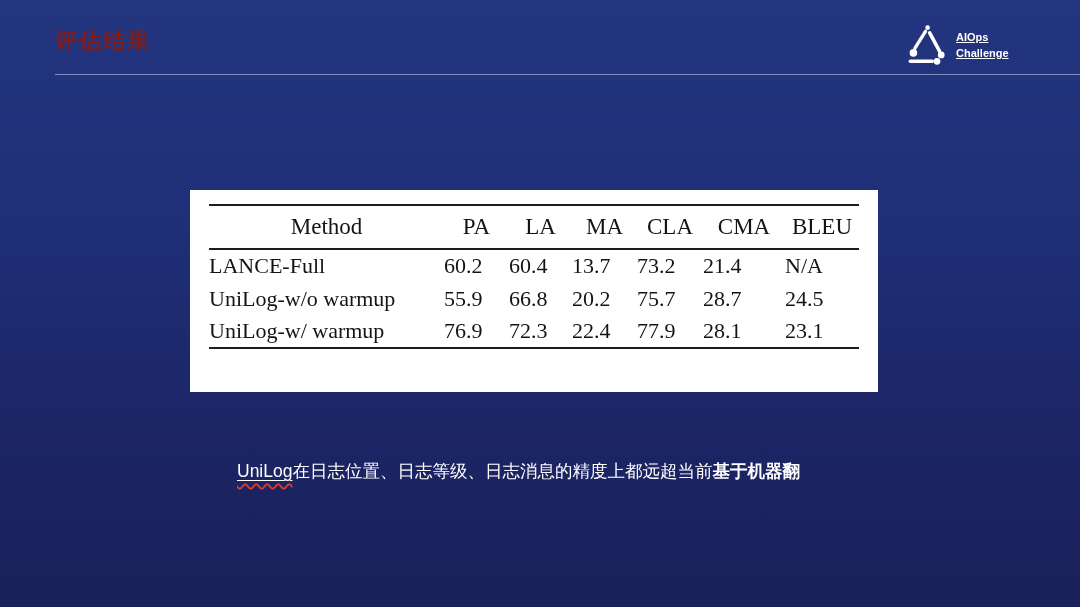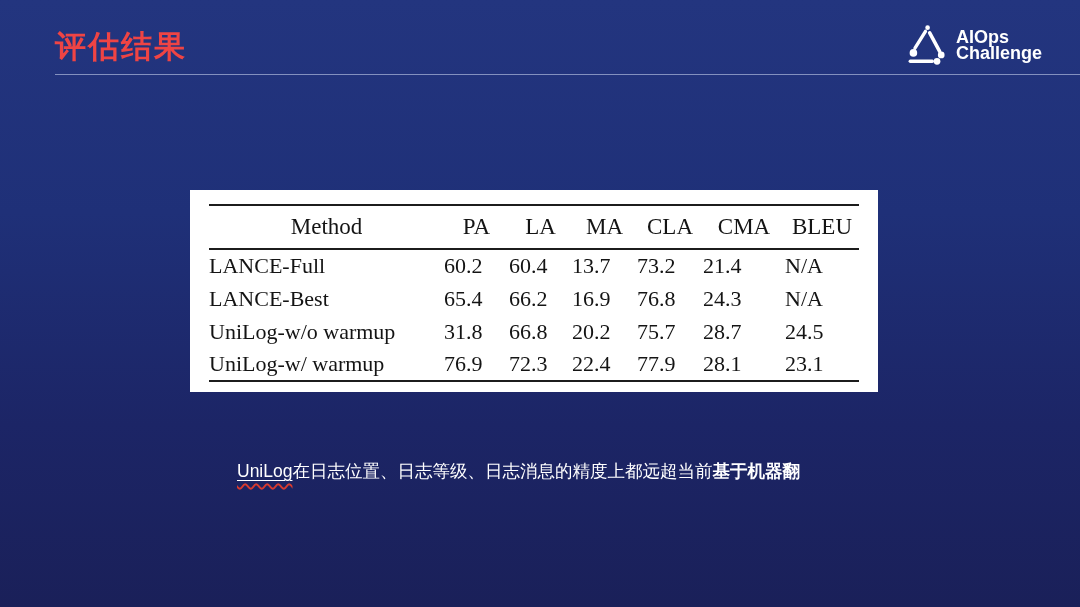--- a/index.html
+++ b/index.html
@@ -6,33 +6,33 @@
   html, body { width: 1080px; height: 607px; overflow: hidden; }
   body {
     position: relative;
     font-family: "Liberation Sans", "DejaVu Sans", sans-serif;
     background: linear-gradient(180deg, #23357f 0%, #1f3078 35%, #1c2566 70%, #1a2059 100%);
   }
 
   
   .page-title {
     position: absolute; left: 55px; top: 26px;
-    color: #ef4444; font-size: 31px; font-weight: 700;
+    color: #7f1d1d; font-size: 22px; font-weight: 700;
     letter-spacing: 2px;
   }
   .title-rule {
     position: absolute; left: 55px; right: 0; top: 74px;
     height: 1px; background: rgba(185, 195, 228, 0.65);
   }
   .logo {
     position: absolute; left: 905px; top: 22px;
     display: flex; align-items: center; gap: 9px;
   }
   .logo-mark { width: 42px; height: 46px; }
-  .logo-text { color: #ffffff; font-size: 18px; font-weight: 700; line-height: 16px; }
+  .logo-text { color: #ffffff; font-size: 11px; font-weight: 700; line-height: 16px; text-decoration: underline; }
   .logo-text span { display: block; }
 
   
   .card {
     position: absolute; left: 190px; top: 190px;
     width: 688px; height: 202px;
     background: #ffffff;
     padding: 14px 19px 0 19px;
   }
   table {
@@ -114,31 +114,22 @@
           <tr>
             <td>LANCE-Full</td>
             <td>60.2</td>
             <td>60.4</td>
             <td>13.7</td>
             <td>73.2</td>
             <td>21.4</td>
             <td>N/A</td>
           </tr>
           <tr>
-            <td>LANCE-Best</td>
-            <td>65.4</td>
-            <td>66.2</td>
-            <td>16.9</td>
-            <td>76.8</td>
-            <td>24.3</td>
-            <td>N/A</td>
-          </tr>
-          <tr>
             <td>UniLog-w/o warmup</td>
-            <td>31.8</td>
+            <td>55.9</td>
             <td>66.8</td>
             <td>20.2</td>
             <td>75.7</td>
             <td>28.7</td>
             <td>24.5</td>
           </tr>
           <tr>
             <td>UniLog-w/ warmup</td>
             <td>76.9</td>
             <td>72.3</td>

